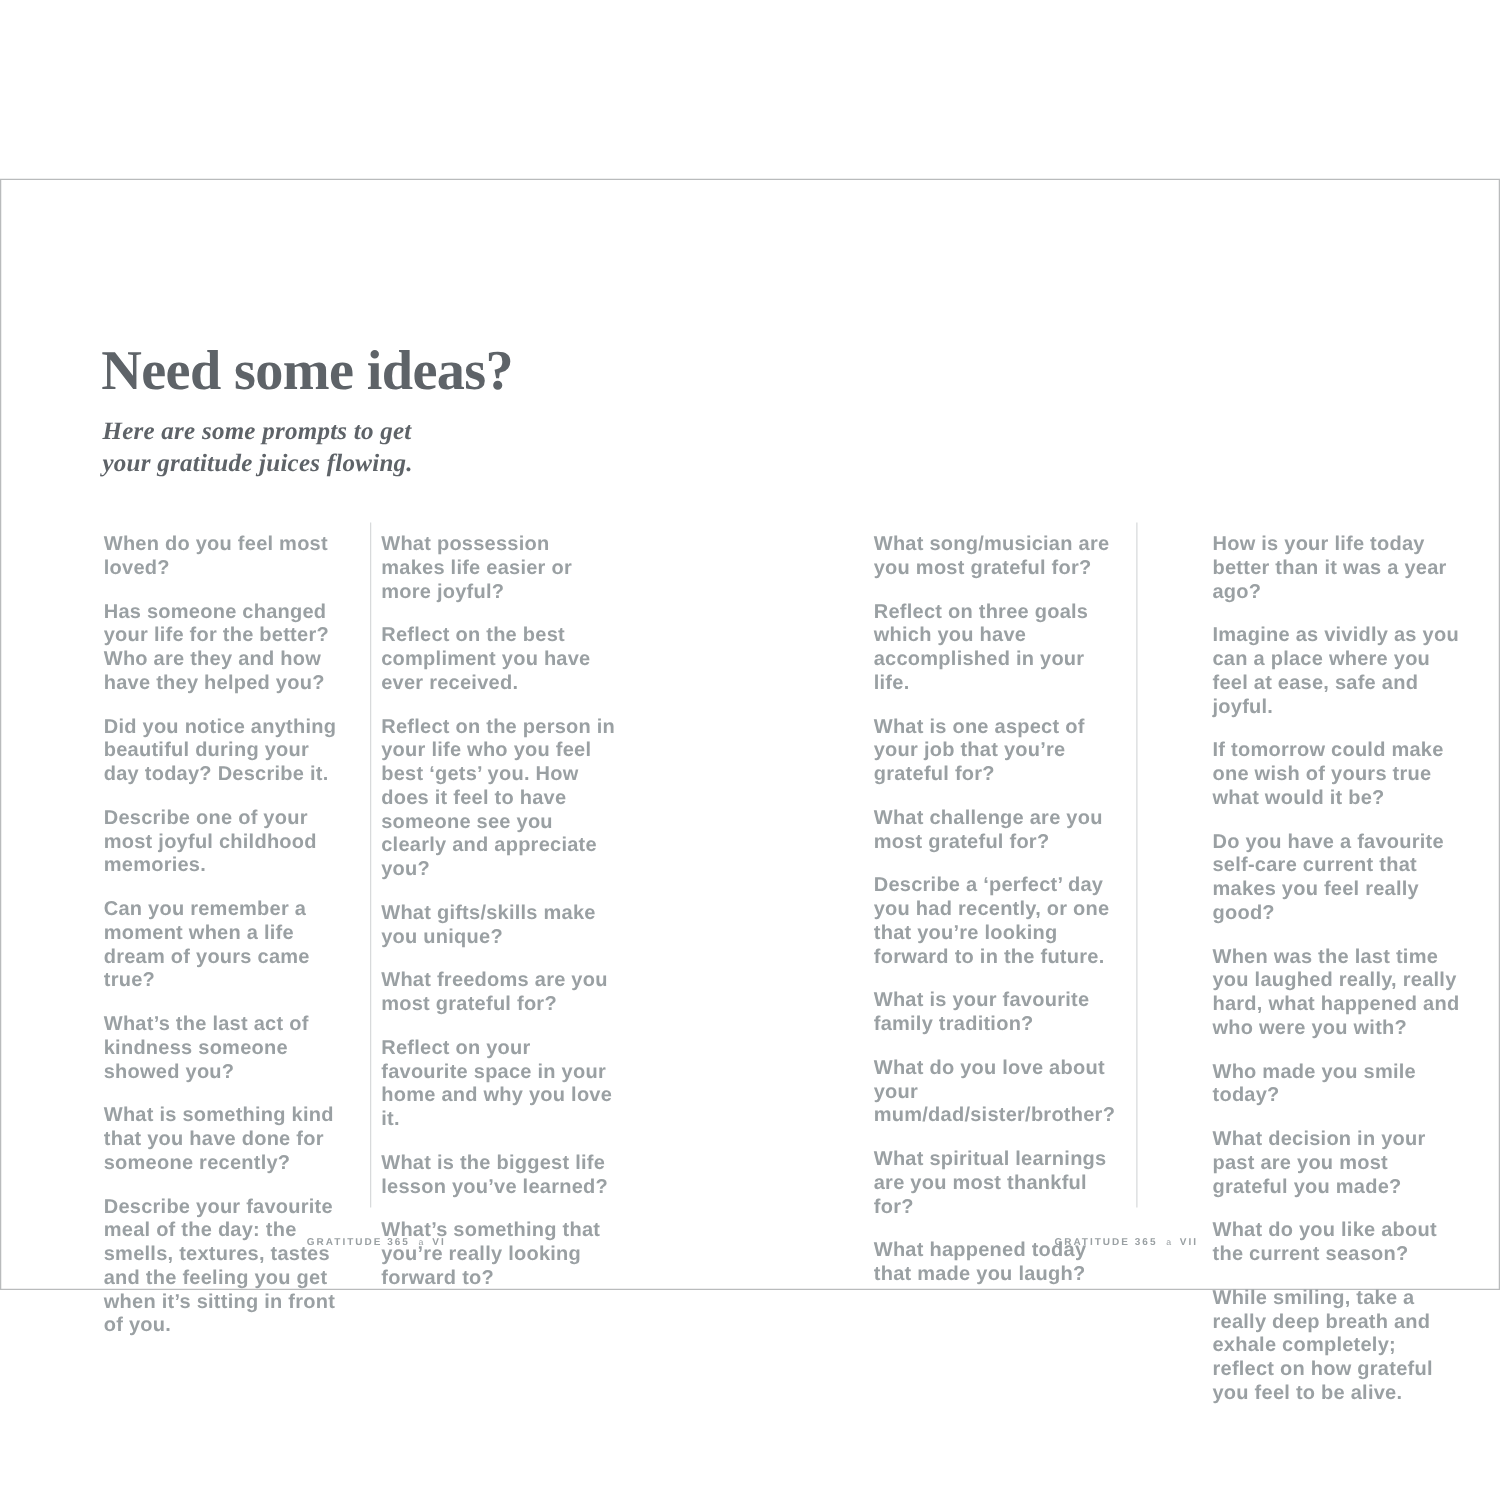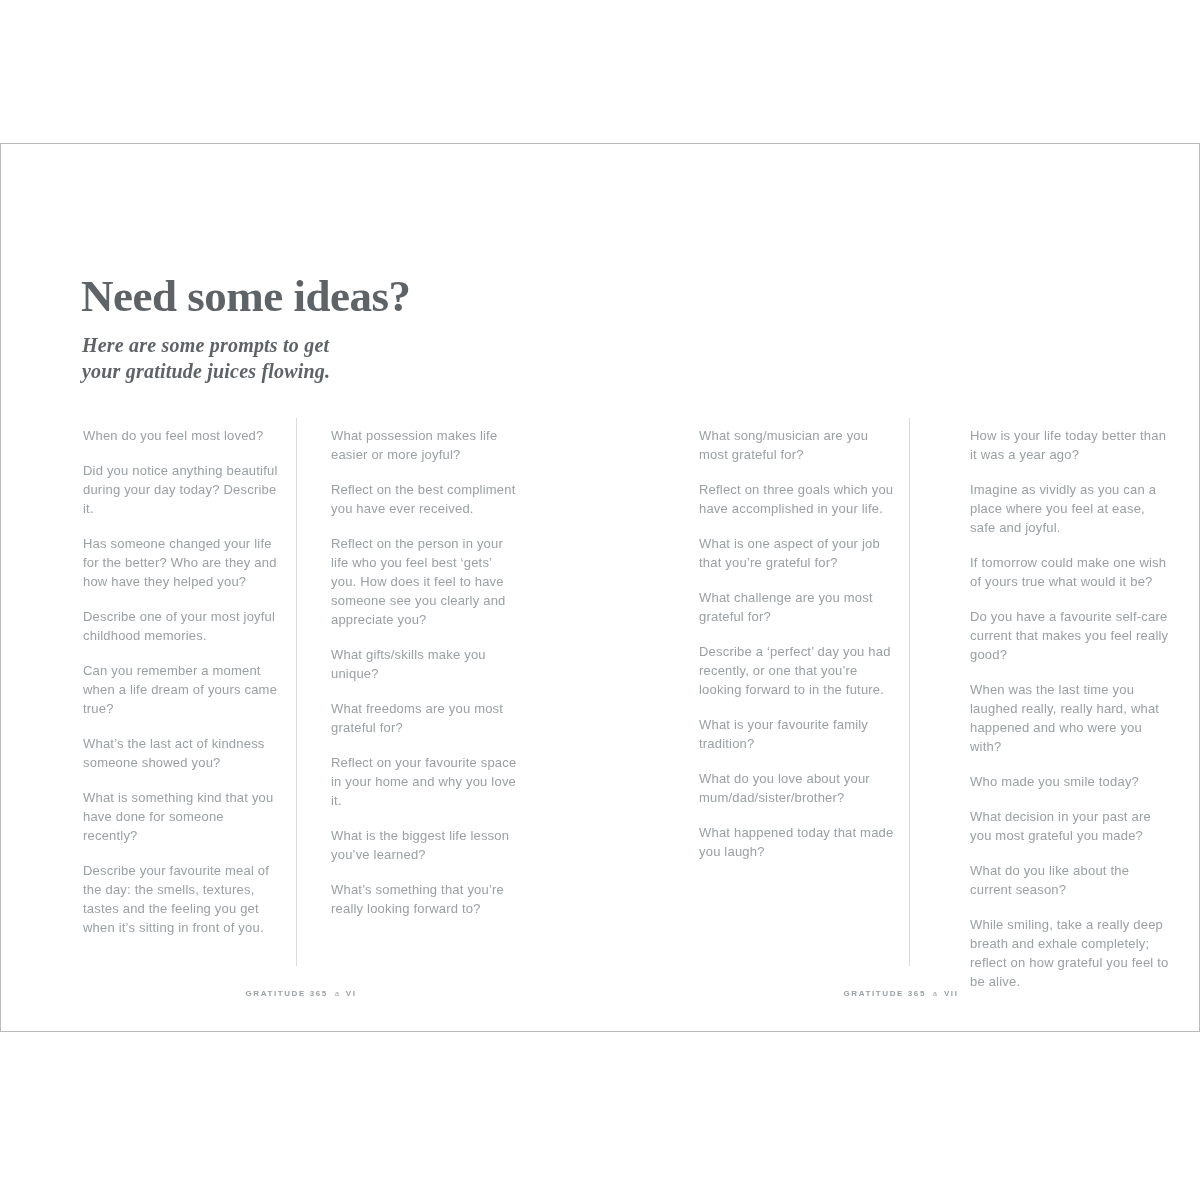--- a/index.html
+++ b/index.html
@@ -23,26 +23,27 @@
   }
   .subtitle{
     position:absolute;left:81px;top:188px;
     font-family:"Liberation Serif",serif;font-weight:700;
     font-size:20px;line-height:26px;color:var(--heading);
     letter-spacing:0.2px;
     font-style:italic;
   }
   .col{
     position:absolute;top:282px;
-    font-size:13px;line-height:19px;color:var(--body-text);
+    font-size:16px;line-height:19px;color:var(--body-text);
     letter-spacing:0.2px;
+    font-weight:bold;
   }
   .col p.prompt{margin:0 0 16px 0;}
   .col-1{left:82px;width:196px;}
-  .col-2{left:330px;width:188px;}
+  .col-2{left:304px;width:188px;}
   .col-3{left:698px;width:196px;}
   .col-4{left:969px;width:200px;}
   .divider{
     position:absolute;top:274px;width:1px;height:548px;
     background:var(--divider);
   }
   .divider-1{left:295px;}
   .divider-2{left:908px;}
   .footer{
     position:absolute;top:845px;width:600px;text-align:center;
@@ -64,22 +65,22 @@
 
     <h1 class="title">Need some ideas?</h1>
 
     <div class="subtitle">
       <div>Here are some prompts to get</div>
       <div>your gratitude juices flowing.</div>
     </div>
 
     <div class="col col-1">
         <p class="prompt">When do you feel most loved?</p>
+        <p class="prompt">Has someone changed your life for the better? Who are they and how have they helped you?</p>
         <p class="prompt">Did you notice anything beautiful during your day today? Describe it.</p>
-        <p class="prompt">Has someone changed your life for the better? Who are they and how have they helped you?</p>
         <p class="prompt">Describe one of your most joyful childhood memories.</p>
         <p class="prompt">Can you remember a moment when a life dream of yours came true?</p>
         <p class="prompt">What’s the last act of kindness someone showed you?</p>
         <p class="prompt">What is something kind that you have done for someone recently?</p>
         <p class="prompt">Describe your favourite meal of the day: the smells, textures, tastes and the feeling you get when it’s sitting in front of you.</p>
       </div>
     <div class="divider divider-1"></div>
     <div class="col col-2">
         <p class="prompt">What possession makes life easier or more joyful?</p>
         <p class="prompt">Reflect on the best compliment you have ever received.</p>
@@ -92,20 +93,21 @@
       </div>
 
     <div class="col col-3">
         <p class="prompt">What song/musician are you most grateful for?</p>
         <p class="prompt">Reflect on three goals which you have accomplished in your life.</p>
         <p class="prompt">What is one aspect of your job that you’re grateful for?</p>
         <p class="prompt">What challenge are you most grateful for?</p>
         <p class="prompt">Describe a ‘perfect’ day you had recently, or one that you’re looking forward to in the future.</p>
         <p class="prompt">What is your favourite family tradition?</p>
         <p class="prompt">What do you love about your mum/dad/sister/brother?</p>
+        <p class="prompt">What spiritual learnings are you most thankful for?</p>
         <p class="prompt">What happened today that made you laugh?</p>
       </div>
     <div class="divider divider-2"></div>
     <div class="col col-4">
         <p class="prompt">How is your life today better than it was a year ago?</p>
         <p class="prompt">Imagine as vividly as you can a place where you feel at ease, safe and joyful.</p>
         <p class="prompt">If tomorrow could make one wish of yours true what would it be?</p>
         <p class="prompt">Do you have a favourite self-care current that makes you feel really good?</p>
         <p class="prompt">When was the last time you laughed really, really hard, what happened and who were you with?</p>
         <p class="prompt">Who made you smile today?</p>

